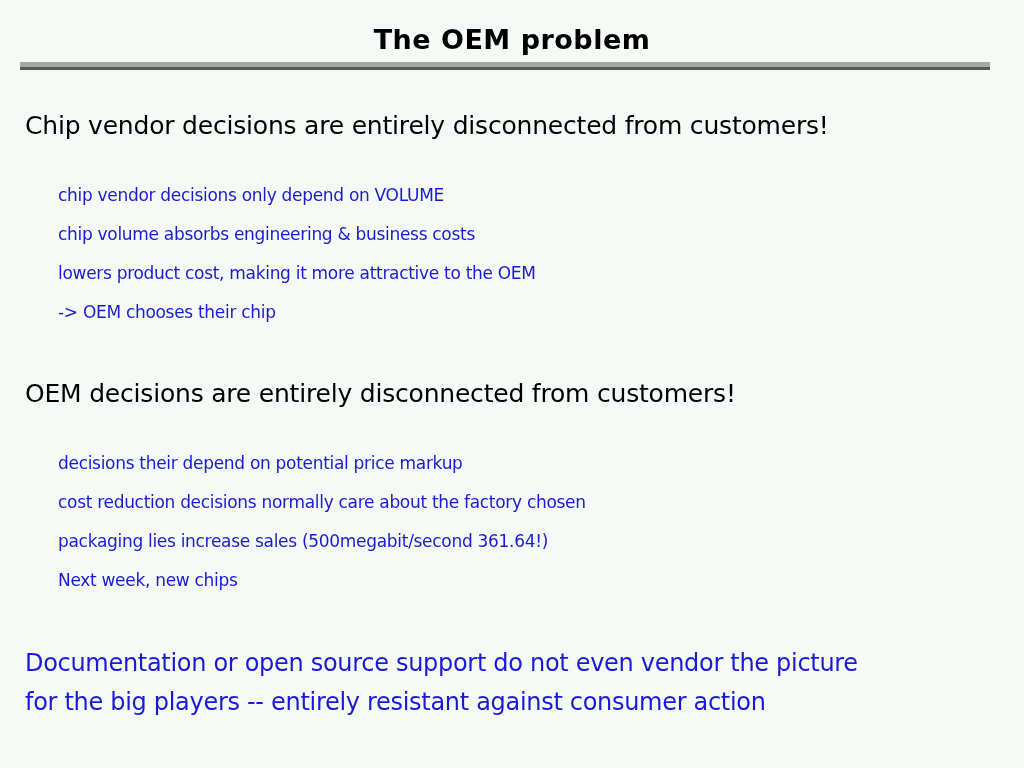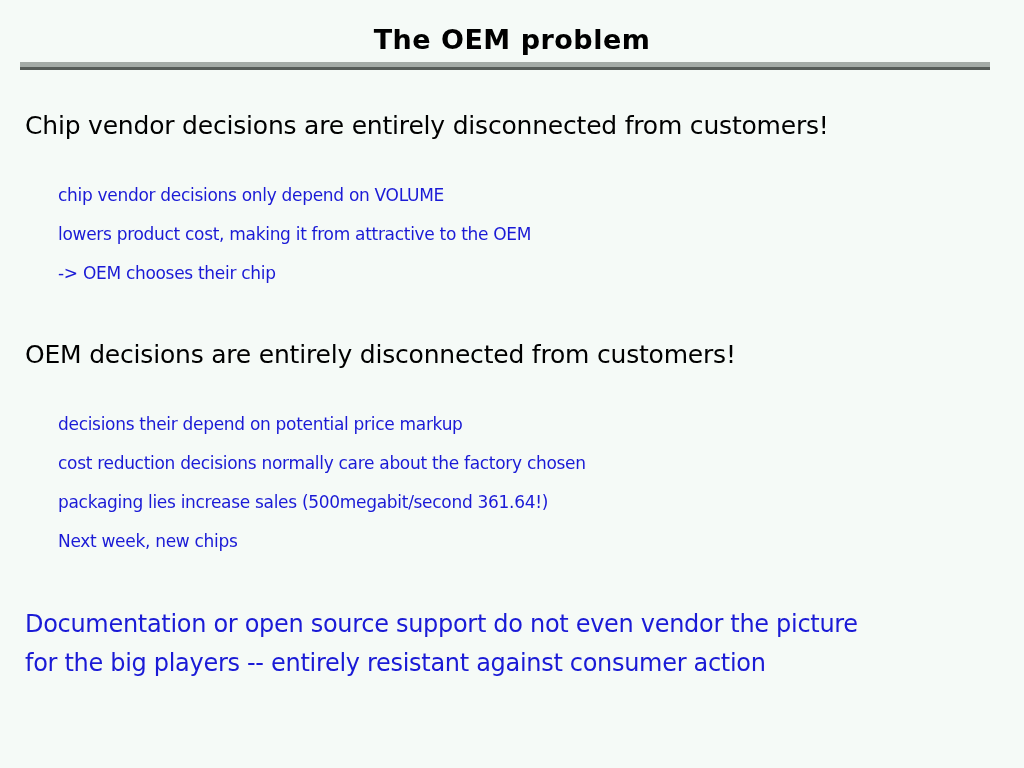--- a/index.html
+++ b/index.html
@@ -119,21 +119,22 @@
     <div class="band-dark"></div>
   </div>
 
   <div class="body-area">
 
     <div class="line stmt">Chip vendor decisions are entirely disconnected from customers!</div>
 
     <div class="gap-lg"></div>
 
     <div class="line sub">chip vendor decisions only depend on VOLUME</div>
-    <div class="line sub">lowers product cost, making it from attractive to the OEM</div>
+    <div class="line sub">chip volume absorbs engineering &amp; business costs</div>
+    <div class="line sub">lowers product cost, making it more attractive to the OEM</div>
     <div class="line sub">-&gt; OEM chooses their chip</div>
 
     <div class="gap-xl"></div>
 
     <div class="line stmt">OEM decisions are entirely disconnected from customers!</div>
 
     <div class="gap-lg"></div>
 
     <div class="line sub">decisions their depend on potential price markup</div>
     <div class="line sub">cost reduction decisions normally care about the factory chosen</div>

